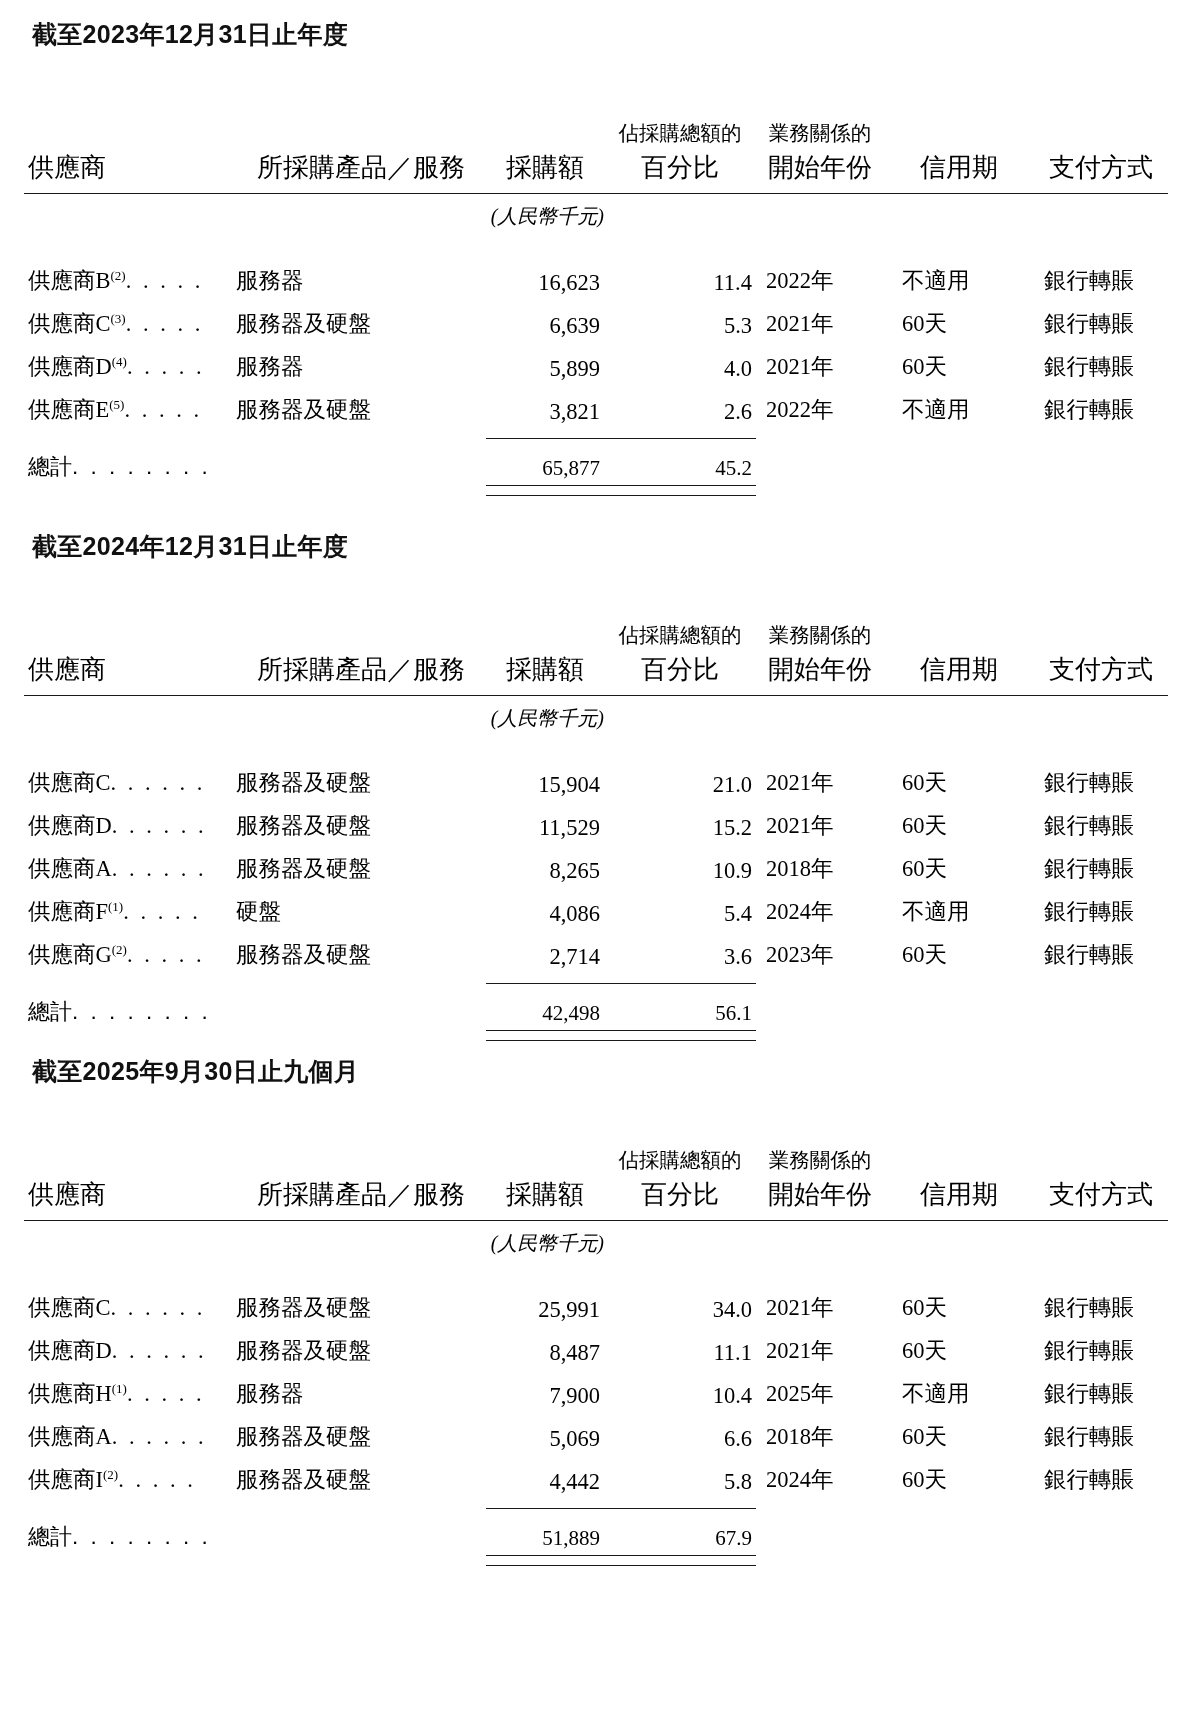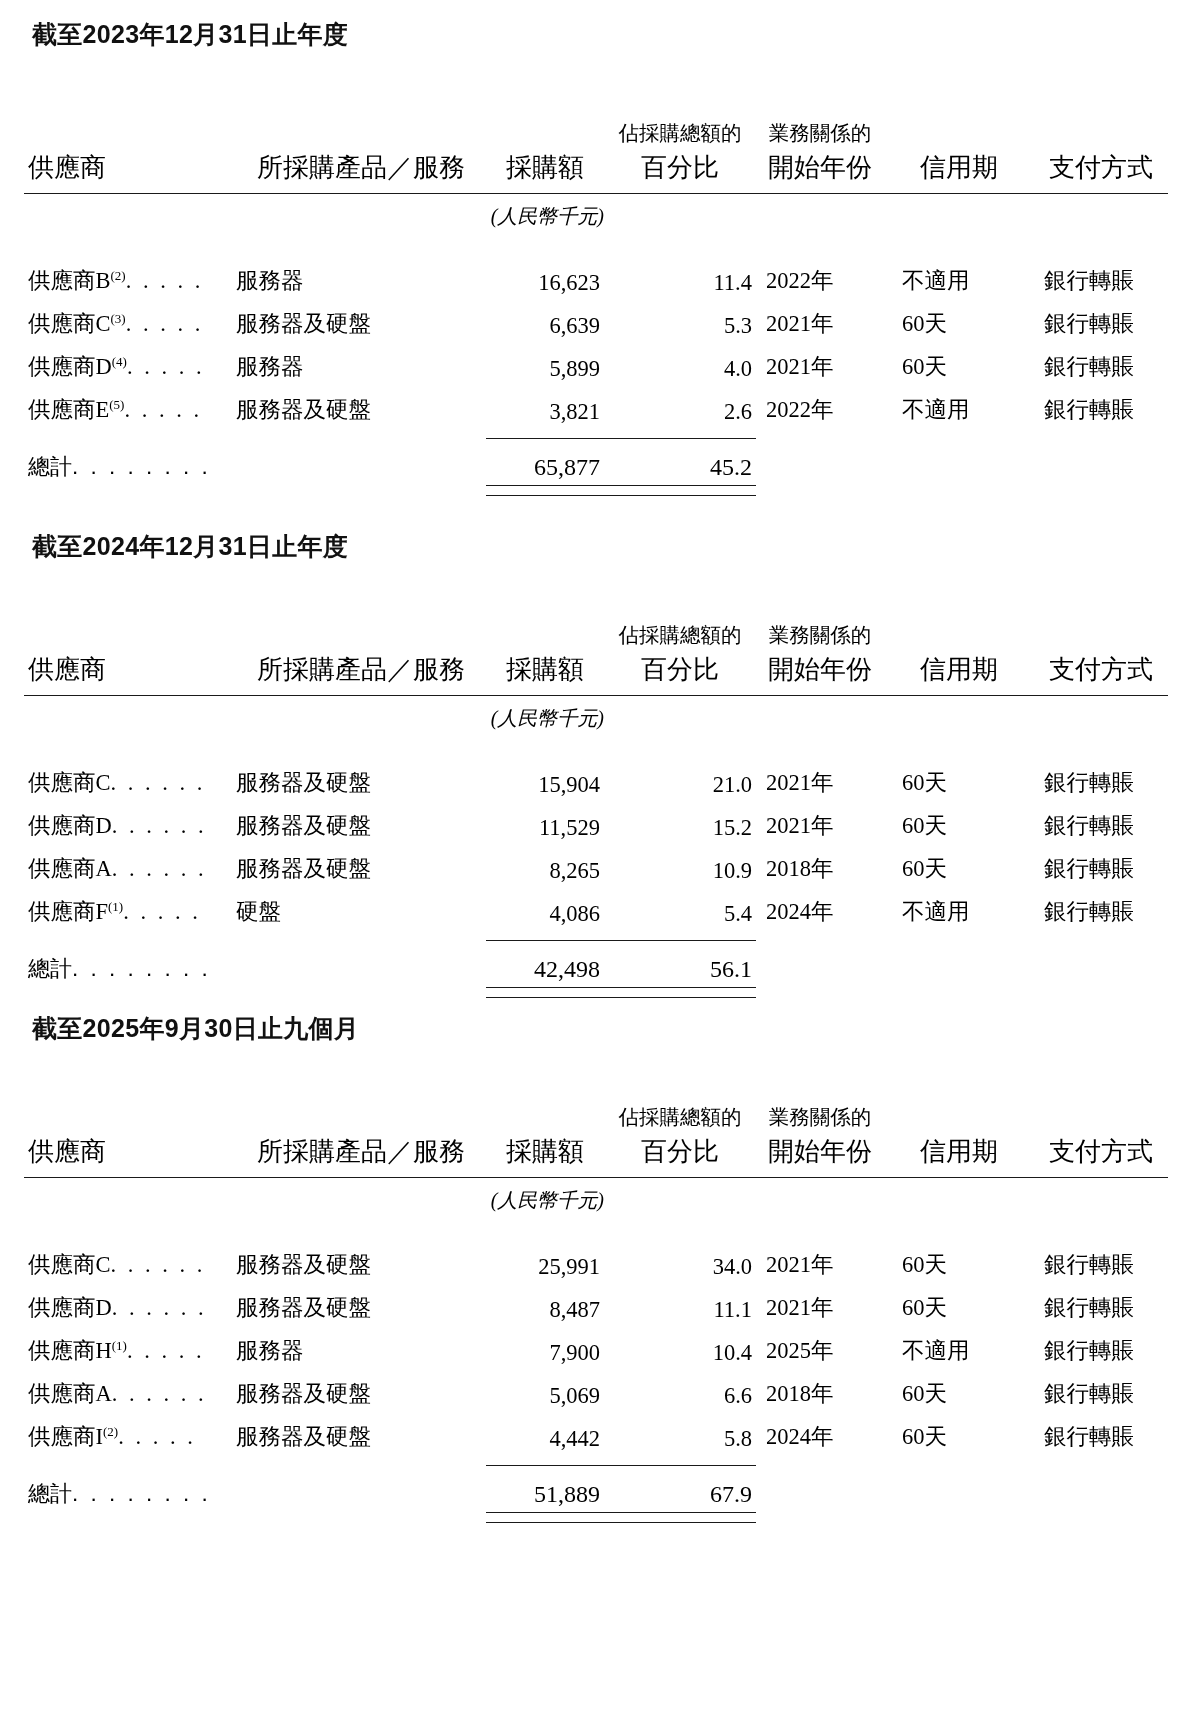--- a/index.html
+++ b/index.html
@@ -126,21 +126,21 @@
   tr.rule-row td { padding: 0; height: 9px; }
   tr.rule-row td.ruled {
     border-bottom: 1.6px solid #1a1a1a;
   }
 
   
   tr.total-row td {
     padding: 6px 0 4px 0;
     height: 36px;
     white-space: nowrap;
-    font-size: 24px;
+    font-size: 21px;
     vertical-align: bottom;
   }
   tr.total-row td.cell-supplier {
     font-family: "Liberation Sans", "DejaVu Sans", sans-serif;
     font-size: 22px;
     font-weight: normal;
   }
 
   
   tr.dbl-row td { padding: 0; height: 10px; }
@@ -344,20 +344,29 @@
         </tr>
         <tr class="data-row">
           <td class="cell-supplier"><span>供應商F</span><span class="sup">(1)</span><span class="leader">. . . . .</span></td>
           <td class="cell-product">硬盤</td>
           <td class="cell-amount">4,086</td>
           <td class="cell-percent">5.4</td>
           <td class="cell-year">2024年</td>
           <td class="cell-credit">不適用</td>
           <td class="cell-payment">銀行轉賬</td>
         </tr>
+        <tr class="data-row">
+          <td class="cell-supplier"><span>供應商G</span><span class="sup">(2)</span><span class="leader">. . . . .</span></td>
+          <td class="cell-product">服務器及硬盤</td>
+          <td class="cell-amount">2,714</td>
+          <td class="cell-percent">3.6</td>
+          <td class="cell-year">2023年</td>
+          <td class="cell-credit">60天</td>
+          <td class="cell-payment">銀行轉賬</td>
+        </tr>
 
         <tr class="rule-row">
           <td></td>
           <td></td>
           <td class="ruled"></td>
           <td class="ruled"></td>
           <td></td>
           <td></td>
           <td></td>
         </tr>

